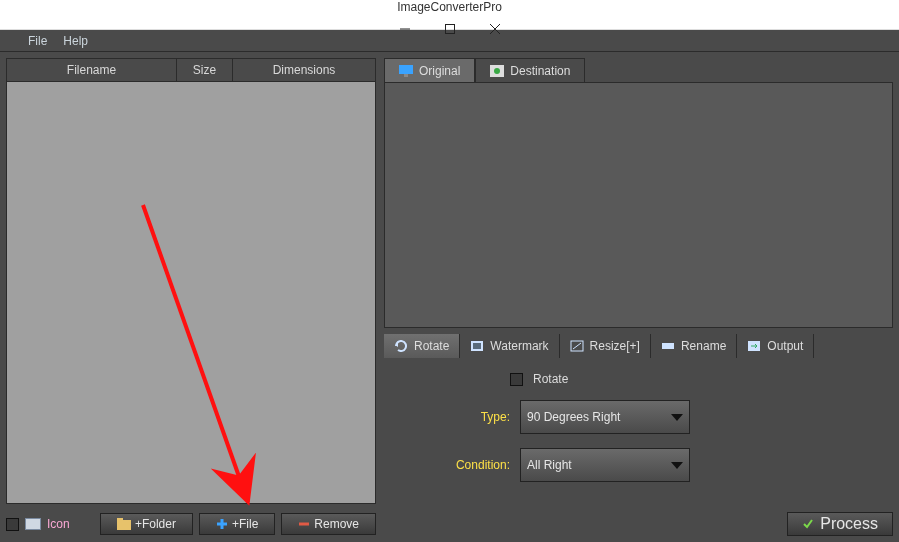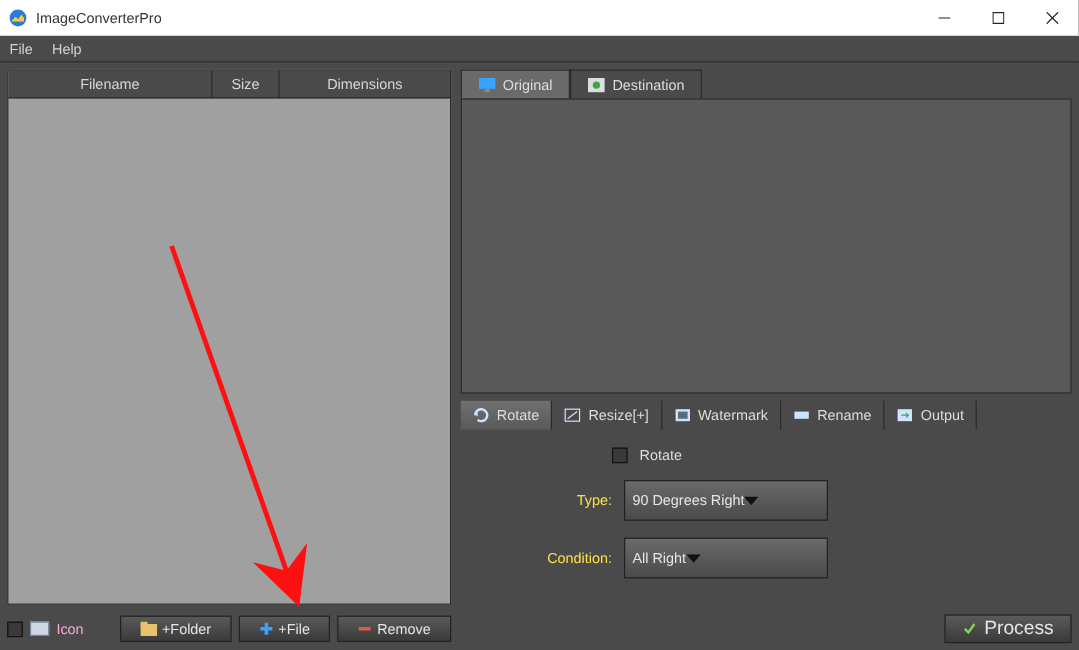--- a/index.html
+++ b/index.html
@@ -1,26 +1,26 @@
 <!DOCTYPE html>
 <html><head>
 <meta charset="utf-8">
 <style>
   * { box-sizing: border-box; margin: 0; padding: 0; font-family: "Segoe UI", Tahoma, sans-serif; }
   body { background: #4a4a4a; width: 899px; height: 542px; overflow: hidden; position: relative; }
 
   
-  .titlebar { background: #fff; height: 30px; display: flex; align-items: center; border-bottom: 1px solid #ddd; }
+  .titlebar { background: #fff; height: 30px; display: flex; align-items: center; border-bottom: 1px solid #ddd; flex-direction: column; }
   .titlebar .app-icon { width: 16px; height: 16px; margin: 0 7px; }
   .titlebar .title { font-size: 12px; color: #333; flex: 1; }
   .titlebar .win-btns { display: flex; }
   .titlebar .win-btn { width: 45px; height: 29px; display: flex; align-items: center; justify-content: center; font-size: 13px; color: #222; }
 
   
-  .menubar { background: #4a4a4a; height: 22px; display: flex; align-items: center; padding-left: 0; border-bottom: 1px solid #2b2b2b; }
+  .menubar { background: #4a4a4a; height: 22px; display: flex; align-items: center; padding-left: 20px; border-bottom: 1px solid #2b2b2b; }
   .menubar .menu-item { color: #cbd5dc; font-size: 12px; padding: 2px 8px; }
 
   
   .body { display: flex; height: calc(100% - 30px - 22px); padding: 6px 6px 6px 6px; gap: 8px; }
 
   
   .left { width: 370px; display: flex; flex-direction: column; }
   .file-table { flex: 1; border: 1px solid #2b2b2b; background: #a0a0a0; display: flex; flex-direction: column; }
   .file-header { display: flex; background: #4a4a4a; }
   .file-header .col { color: #d8d8d8; font-size: 12px; text-align: center; padding: 4px 0; border-right: 1px solid #2b2b2b; border-bottom: 1px solid #2b2b2b; }
@@ -43,21 +43,21 @@
   .tab.active { background: #6a6a6a; }
   .preview { flex: 0 0 246px; background: #595959; border: 1px solid #2b2b2b; }
 
   .ops { display: flex; height: 24px; margin-top: 6px; }
   .op { display: flex; align-items: center; gap: 6px; padding: 0 10px; font-size: 12px; color: #ddd; border-right: 1px solid #2b2b2b; }
   .op.active { background: linear-gradient(#707070,#5a5a5a); }
 
   .options { padding: 14px 10px 10px 60px; display: flex; flex-direction: column; gap: 14px; }
   .opt-row { display: flex; align-items: center; gap: 10px; }
   .opt-label { color: #fde047; font-size: 12px; width: 66px; text-align: right; }
-  .select { width: 170px; height: 22px; background: linear-gradient(#6a6a6a,#4a4a4a); border: 1px solid #222; color: #e6e6e6; font-size: 12px; display: flex; align-items: center; justify-content: flex-start; padding: 16px 6px; }
+  .select { width: 170px; height: 22px; background: linear-gradient(#6a6a6a,#4a4a4a); border: 1px solid #222; color: #e6e6e6; font-size: 12px; display: flex; align-items: center; justify-content: space-between; padding: 16px 6px; }
   .caret { width: 0; height: 0; border-left: 6px solid transparent; border-right: 6px solid transparent; border-top: 7px solid #111; }
 
   .process-wrap { position: absolute; right: 0; bottom: 0; }
   .process-btn { height: 24px; display: inline-flex; align-items: center; gap: 6px; padding: 0 14px; background: linear-gradient(#5a5a5a,#3a3a3a); border: 1px solid #222; color: #e6e6e6; font-size: 16px; }
 
   
   .arrow-layer { position: absolute; pointer-events: none; }
 </style>
 </head>
 <body>
@@ -155,31 +155,31 @@
     <div class="ops">
       <div class="op active">
         <svg width="14" height="12">
             <path d="M2 6 a5 5 0 1 1 2 4" fill="none" stroke="#cfe3ff" stroke-width="2"></path>
             <path d="M1 5 l3 -2 l0 4 z" fill="#cfe3ff"></path>
           </svg>
         <span>Rotate</span>
       </div>
       <div class="op">
         <svg width="14" height="12">
+            <rect x="1" y="1" width="12" height="10" fill="#cfe3ff"></rect>
+            <rect x="3" y="3" width="8" height="6" fill="#5a6b7c"></rect>
+          </svg>
+        <span>Watermark</span>
+      </div>
+      <div class="op">
+        <svg width="14" height="12">
             <rect x="1" y="1" width="12" height="10" fill="none" stroke="#cfe3ff"></rect>
             <path d="M3 9 l8 -6" stroke="#cfe3ff"></path>
           </svg>
         <span>Resize[+]</span>
-      </div>
-      <div class="op">
-        <svg width="14" height="12">
-            <rect x="1" y="1" width="12" height="10" fill="#cfe3ff"></rect>
-            <rect x="3" y="3" width="8" height="6" fill="#5a6b7c"></rect>
-          </svg>
-        <span>Watermark</span>
       </div>
       <div class="op">
         <svg width="14" height="12">
             <rect x="1" y="3" width="12" height="6" fill="#cfe3ff"></rect>
           </svg>
         <span>Rename</span>
       </div>
       <div class="op">
         <svg width="14" height="12">
             <rect x="1" y="1" width="12" height="10" fill="#cfe3ff"></rect>

